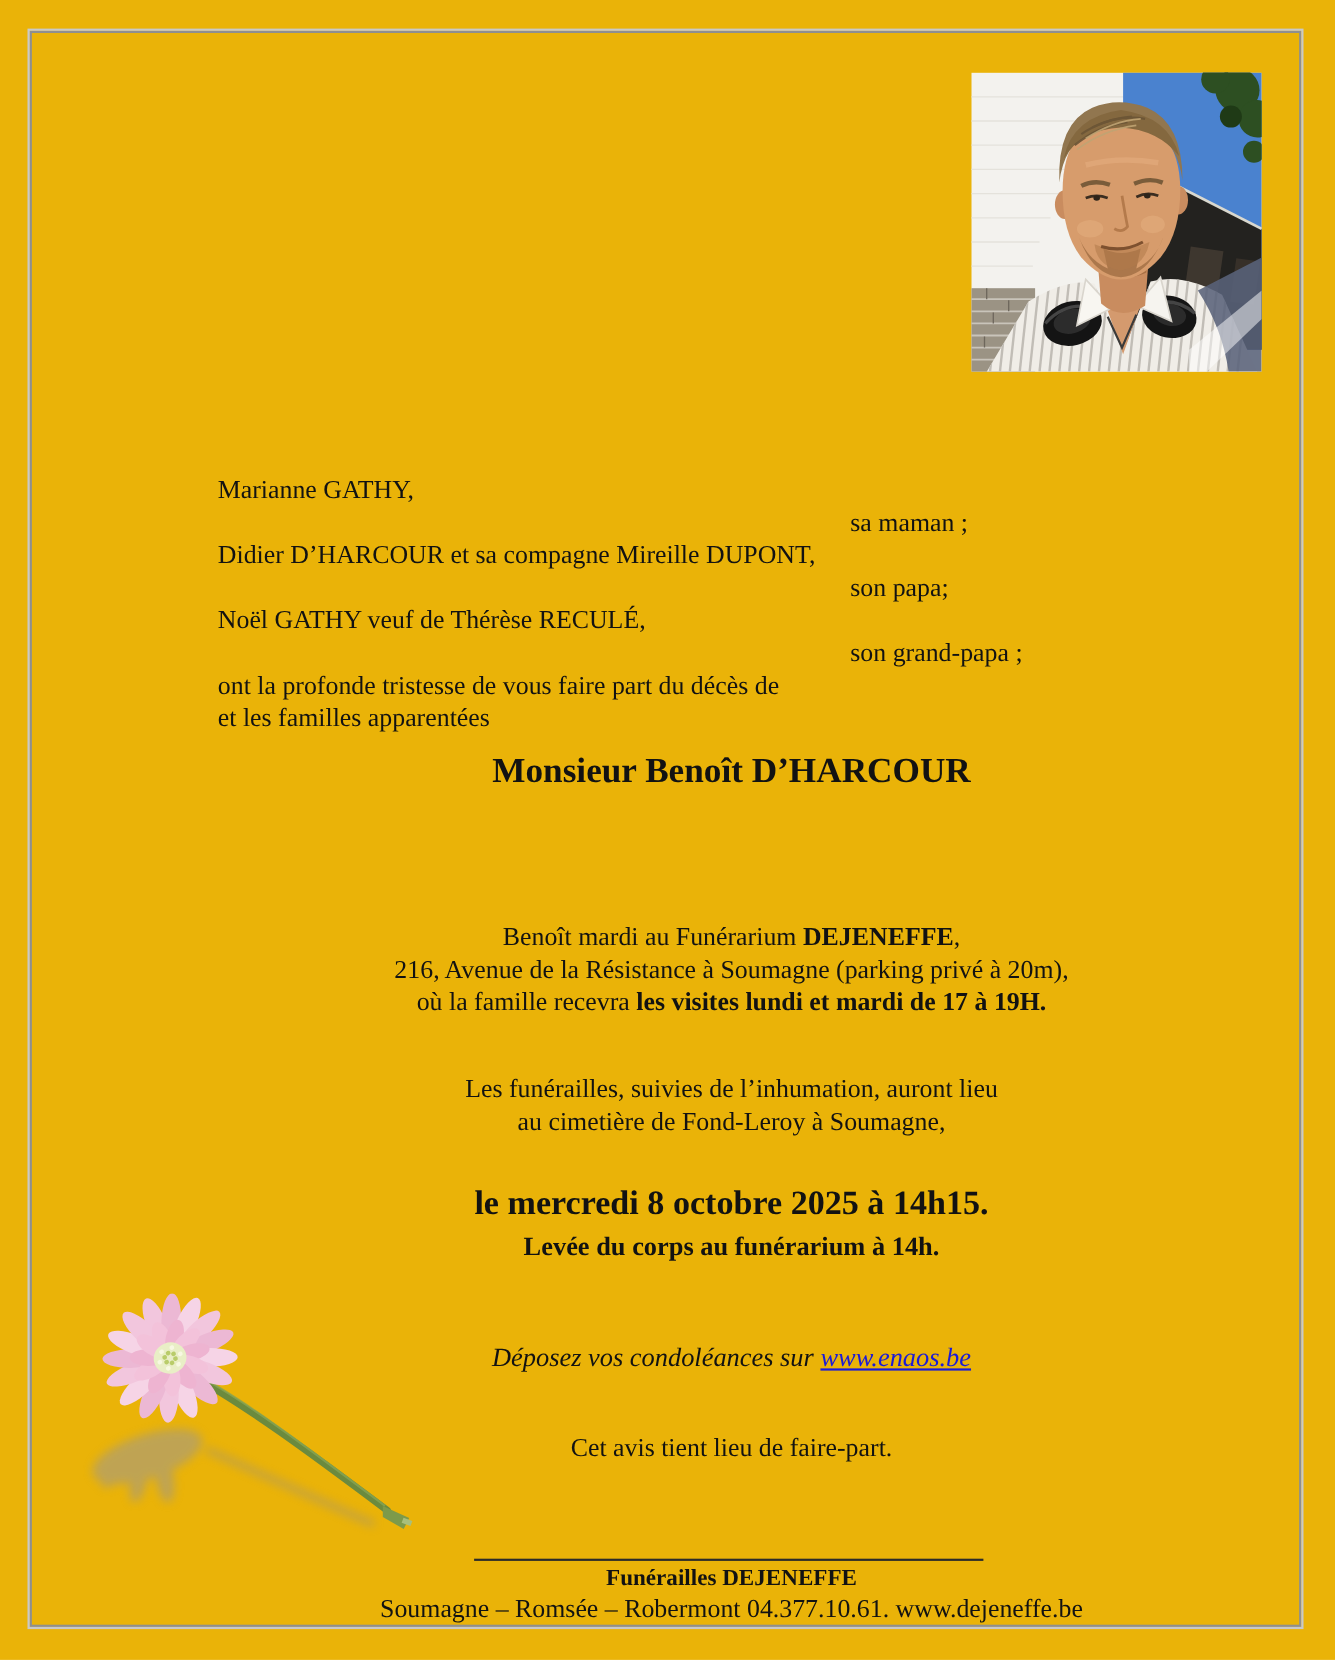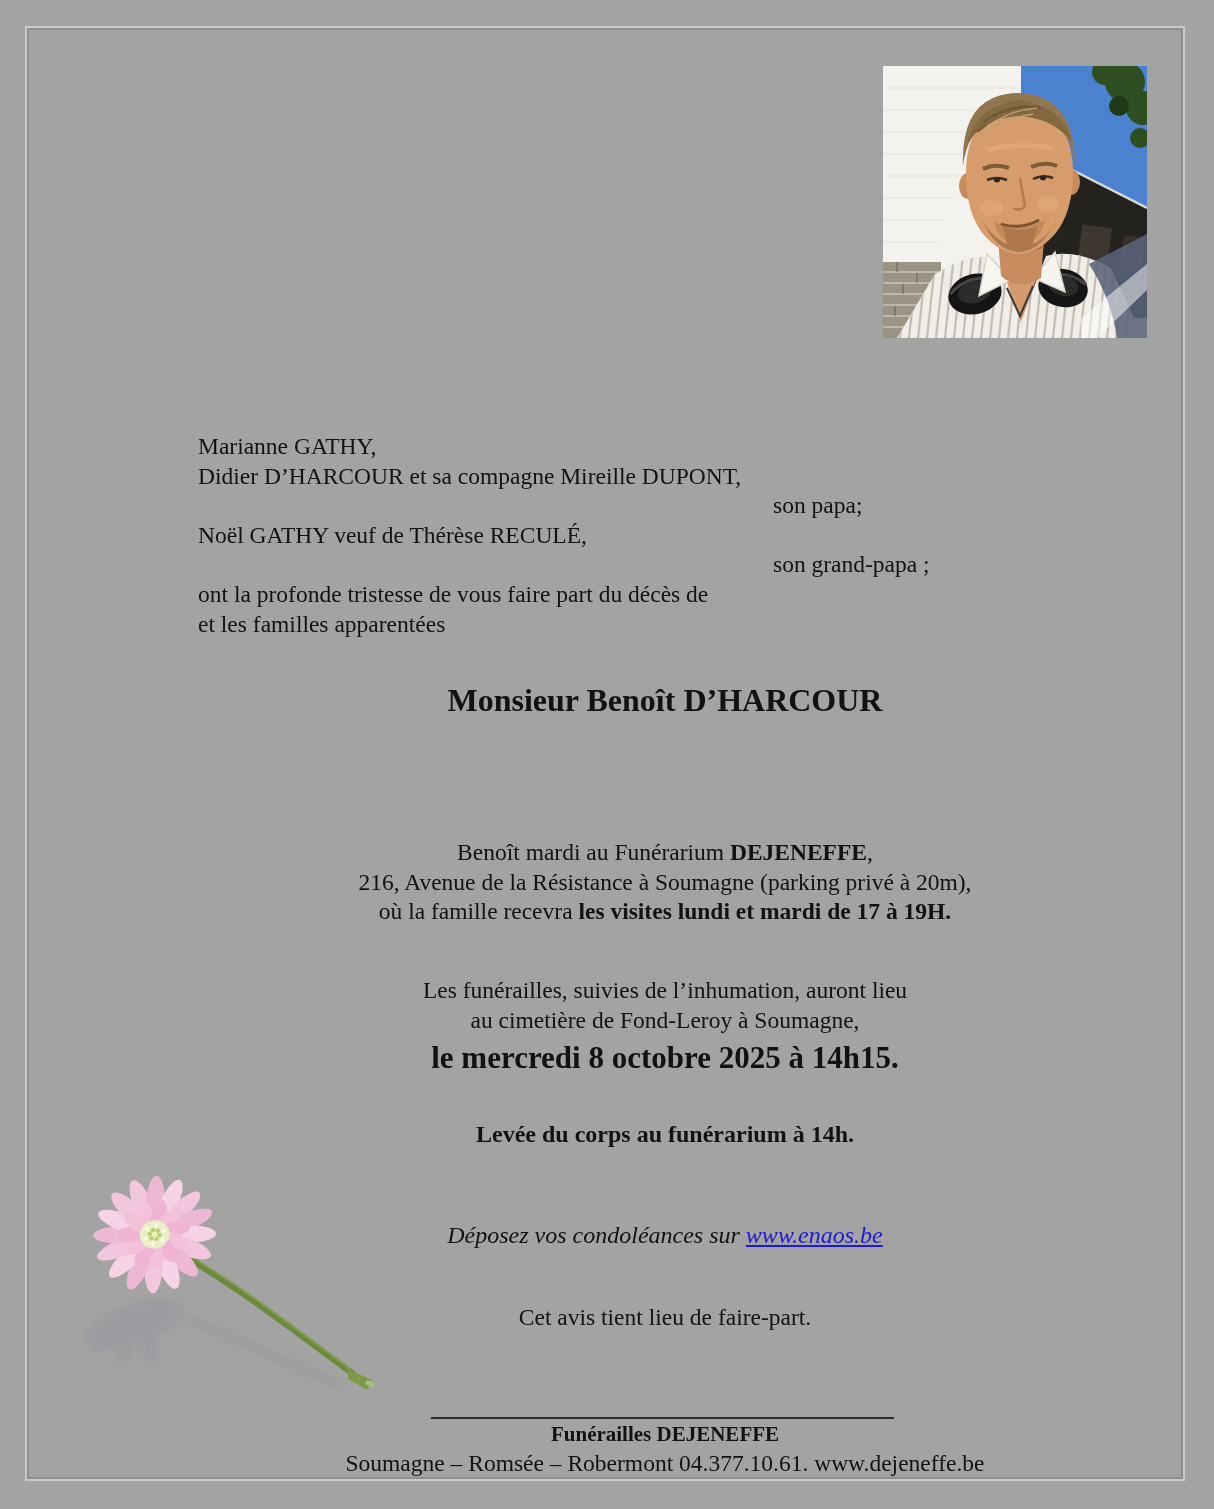--- a/index.html
+++ b/index.html
@@ -6,21 +6,21 @@
     --link-blue:#1a1ad8;
     --border-gray:#8f8f8f;
     --border-light:#c9c9c9;
     --text-black:#121212;
     --rule-dark:#2b2b2b;
   }
   html,body{margin:0;padding:0;background:#ffffff;}
   .page{
     position:relative;
     width:1214px;height:1509px;
-    background:#a3a3a3;
+    background:#eab308;
     font-family:"Liberation Serif","DejaVu Serif",serif;
     color:var(--text-black);
     overflow:hidden;
   }
   .frame{
     position:absolute;left:27px;top:28px;
     width:1152px;height:1447px;
     border:2px solid var(--border-gray);
     outline:2px solid var(--border-light);
   }
@@ -31,21 +31,21 @@
   .family{
     position:absolute;left:198px;top:432px;width:900px;
     font-size:23.5px;line-height:29.6px;white-space:nowrap;
   }
   .family .rel{margin-left:575px;}
   .cx{position:absolute;left:200px;width:930px;text-align:center;}
   .title{top:682px;font-size:32px;font-weight:bold;}
   .survenu{top:756px;font-size:24px;font-weight:bold;}
   .repose{top:838px;font-size:23.5px;line-height:29.6px;}
   .funeral{top:976px;font-size:23.5px;line-height:29.6px;}
-  .dateline{top:1040px;font-size:31px;font-weight:bold;}
+  .dateline{top:1076px;font-size:31px;font-weight:bold;}
   .levee{top:1121px;font-size:24px;font-weight:bold;}
   .condolences{top:1222px;font-size:24px;font-style:italic;}
   .condolences a{color:var(--link-blue);text-decoration:underline;}
   .notice{top:1304px;font-size:23.5px;}
   .foot-rule{
     position:absolute;left:431px;top:1417px;width:463px;height:0;
     border-top:2px solid var(--rule-dark);
   }
   .company{top:1422px;font-size:21px;font-weight:bold;}
   .locations{top:1450px;font-size:23.5px;}
@@ -212,20 +212,21 @@
         <g stroke="#c0a473" stroke-width="1.6" fill="none" opacity="0.9">
           <path d="M 104,60 Q 128,44 154,42"></path>
           <path d="M 96,70 Q 120,52 150,48"></path>
         </g>
       </g>
     </g>
   </svg>
 
   <div class="family">
     <div>Marianne GATHY,</div>
+    <div class="rel">sa maman ;</div>
     <div>Didier D’HARCOUR et sa compagne Mireille DUPONT,</div>
     <div class="rel">son papa;</div>
     <div>Noël GATHY veuf de Thérèse RECULÉ,</div>
     <div class="rel">son grand-papa ;</div>
     <div>ont la profonde tristesse de vous faire part du décès de</div>
     <div>et les familles apparentées</div>
   </div>
 
   <div class="cx title">Monsieur Benoît D’HARCOUR</div>
 

